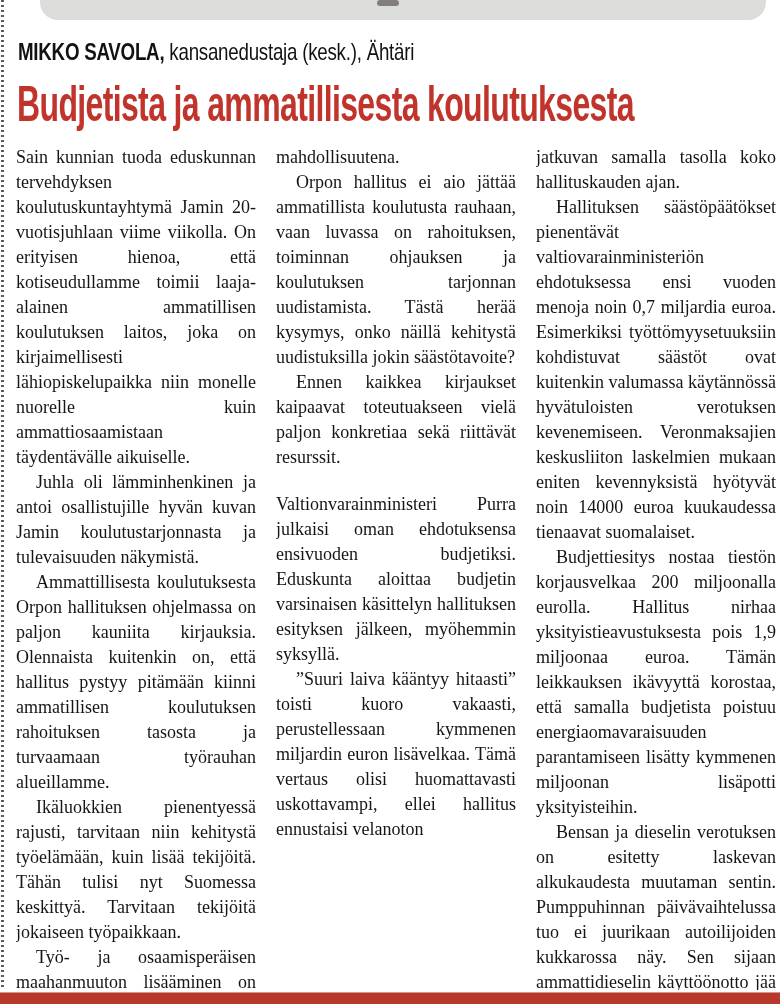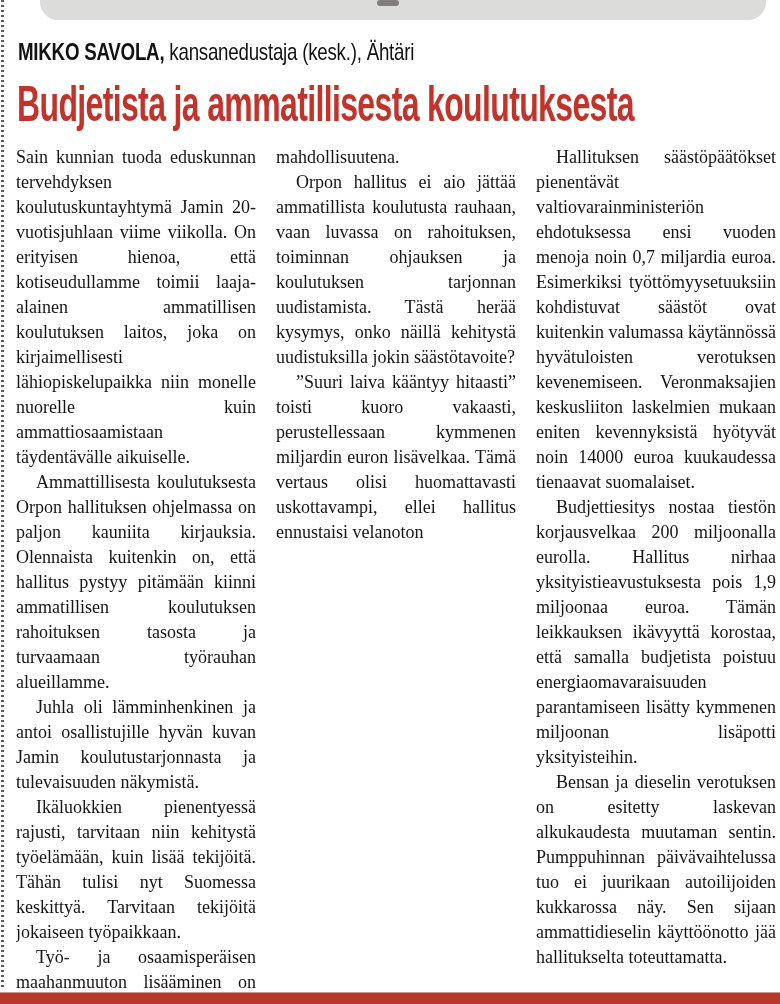--- a/index.html
+++ b/index.html
@@ -83,30 +83,33 @@
 
 <div class="byline">
   <span class="name">MIKKO SAVOLA,</span><span class="role"> kansanedustaja (kesk.), Ähtäri</span>
 </div>
 
 <h1 class="headline">Budjetista ja ammatillisesta koulutuksesta</h1>
 
 <div class="article">
   <div class="column">
       <p class="">Sain kunnian tuoda eduskunnan tervehdyksen koulutuskuntayhtymä Jamin 20-vuotisjuhlaan viime viikolla. On erityisen hienoa, että kotiseudullamme toimii laaja-alainen ammatillisen koulutuksen laitos, joka on kirjaimellisesti lähiopiskelupaikka niin monelle nuorelle kuin ammattiosaamistaan täydentävälle aikuiselle.</p>
+      <p class="indent">Juhla oli lämminhenkinen ja antoi osallistujille hyvän kuvan Jamin koulutustarjonnasta ja tulevaisuuden näkymistä.</p>
       <p class="indent">Ammattillisesta koulutuksesta Orpon hallituksen ohjelmassa on paljon kauniita kirjauksia. Olennaista kuitenkin on, että hallitus pystyy pitämään kiinni ammatillisen koulutuksen rahoituksen tasosta ja turvaamaan työrauhan alueillamme.</p>
-      <p class="indent">Juhla oli lämminhenkinen ja antoi osallistujille hyvän kuvan Jamin koulutustarjonnasta ja tulevaisuuden näkymistä.</p>
       <p class="indent">Ikäluokkien pienentyessä rajusti, tarvitaan niin kehitystä työelämään, kuin lisää tekijöitä. Tähän tulisi nyt Suomessa keskittyä. Tarvitaan tekijöitä jokaiseen työpaikkaan.</p>
       <p class="indent">Työ- ja osaamisperäisen maahanmuuton lisääminen on välttämätöntä. Englanninkielisten ammatillisten opintosisältöjen tarjonnan lisäämisestä on siksi syytä ottaa mahdollisuutena myös meidän</p>
     </div>
   <div class="column">
       <p class="">mahdollisuutena.</p>
       <p class="indent">Orpon hallitus ei aio jättää ammatillista koulutusta rauhaan, vaan luvassa on rahoituksen, toiminnan ohjauksen ja koulutuksen tarjonnan uudistamista. Tästä herää kysymys, onko näillä kehitystä uudistuksilla jokin säästötavoite?</p>
+      <p class="indent">Ennen kaikkea kirjaukset kaipaavat toteutuakseen vielä paljon konkretiaa sekä riittävät resurssit.</p>
+      <p class=" gap">Valtionvarainministeri Purra julkaisi oman ehdotuksensa ensivuoden budjetiksi. Eduskunta aloittaa budjetin varsinaisen käsittelyn hallituksen esityksen jälkeen, myöhemmin syksyllä.</p>
       <p class="indent">”Suuri laiva kääntyy hitaasti” toisti kuoro vakaasti, perustellessaan kymmenen miljardin euron lisävelkaa. Tämä vertaus olisi huomattavasti uskottavampi, ellei hallitus ennustaisi velanoton</p>
     </div>
   <div class="column">
+      <p class="">jatkuvan samalla tasolla koko hallituskauden ajan.</p>
       <p class="indent">Hallituksen säästöpäätökset pienentävät valtiovarainministeriön ehdotuksessa ensi vuoden menoja noin 0,7 miljardia euroa. Esimerkiksi työttömyysetuuksiin kohdistuvat säästöt ovat kuitenkin valumassa käytännössä hyvätuloisten verotuksen kevenemiseen. Veronmaksajien keskusliiton laskelmien mukaan eniten kevennyksistä hyötyvät noin 14000 euroa kuukaudessa tienaavat suomalaiset.</p>
       <p class="indent">Budjettiesitys nostaa tiestön korjausvelkaa 200 miljoonalla eurolla. Hallitus nirhaa yksityistieavustuksesta pois 1,9 miljoonaa euroa. Tämän leikkauksen ikävyyttä korostaa, että samalla budjetista poistuu energiaomavaraisuuden parantamiseen lisätty kymmenen miljoonan lisäpotti yksityisteihin.</p>
       <p class="indent">Bensan ja dieselin verotuksen on esitetty laskevan alkukaudesta muutaman sentin. Pumppuhinnan päivävaihtelussa tuo ei juurikaan autoilijoiden kukkarossa näy. Sen sijaan ammattidieselin käyttöönotto jää hallitukselta toteuttamatta.</p>
     </div>
 </div>
 
 <div class="bottom-bar"></div>
 
 </body></html>

